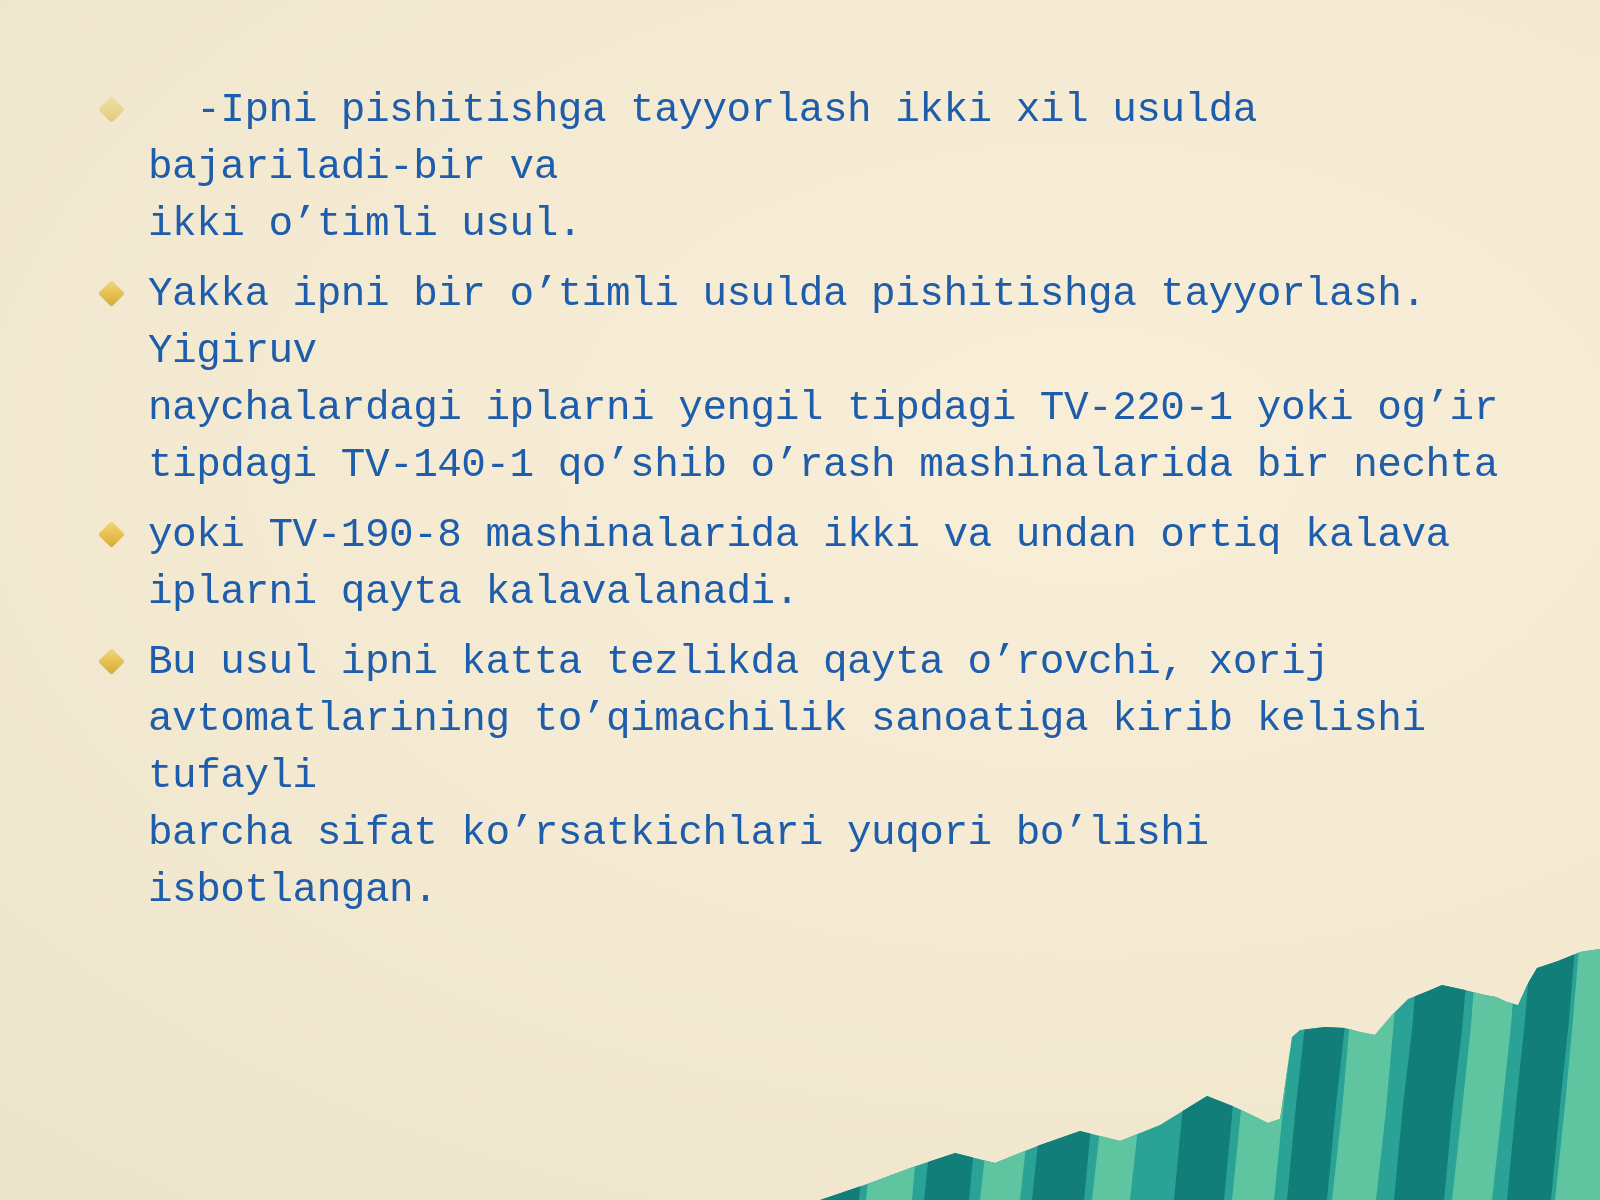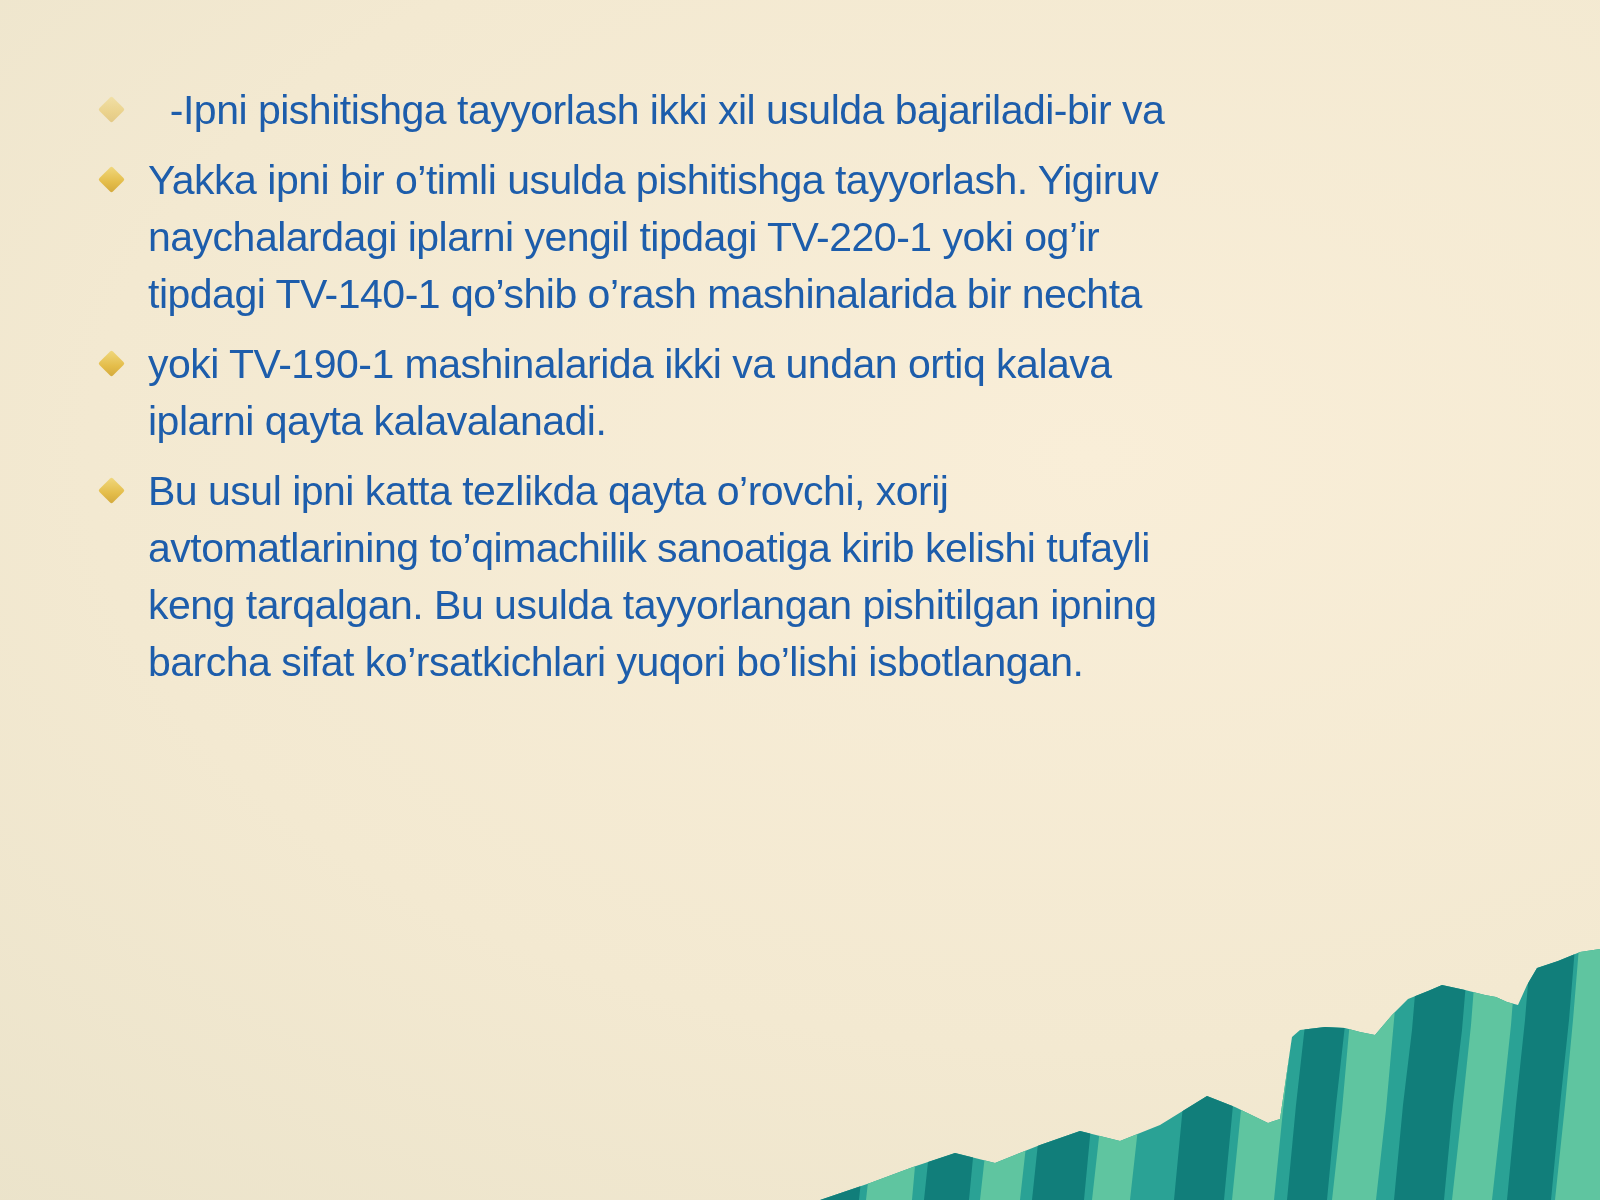--- a/index.html
+++ b/index.html
@@ -19,20 +19,21 @@
   .bullet-list {
     position:absolute;
     left:100px; top:82px;
     width:1400px;
   }
 
   .bullet-item {
     position:relative;
     padding-left:48px;
     margin-bottom:13px;
+    font-family:Liberation Mono, monospace;
   }
 
   .diamond {
     position:absolute;
     left:2px; top:18px;
     width:19px; height:19px;
     background:linear-gradient(135deg, #f0d87e 0%, var(--bullet-color) 60%, #d3a93c 100%);
     transform:rotate(45deg);
     border-radius:2px;
   }
@@ -58,40 +59,40 @@
 </head>
 <body>
 
 <div class="slide">
 
   <div class="bullet-list">
 
     <div class="bullet-item">
       <span class="diamond faded"></span>
       <div class="bullet-line">  -Ipni pishitishga tayyorlash ikki xil usulda bajariladi-bir va</div>
+      <div class="bullet-line">ikki o’timli usul.</div>
     </div>
 
     <div class="bullet-item">
       <span class="diamond"></span>
       <div class="bullet-line">Yakka ipni bir o’timli usulda pishitishga tayyorlash. Yigiruv</div>
       <div class="bullet-line">naychalardagi iplarni yengil tipdagi TV-220-1 yoki og’ir</div>
       <div class="bullet-line">tipdagi TV-140-1 qo’shib o’rash mashinalarida bir nechta</div>
     </div>
 
     <div class="bullet-item">
       <span class="diamond"></span>
-      <div class="bullet-line">yoki TV-190-1 mashinalarida ikki va undan ortiq kalava</div>
+      <div class="bullet-line">yoki TV-190-8 mashinalarida ikki va undan ortiq kalava</div>
       <div class="bullet-line">iplarni qayta kalavalanadi.</div>
     </div>
 
     <div class="bullet-item">
       <span class="diamond"></span>
       <div class="bullet-line">Bu usul ipni katta tezlikda qayta o’rovchi, xorij</div>
       <div class="bullet-line">avtomatlarining to’qimachilik sanoatiga kirib kelishi tufayli</div>
-      <div class="bullet-line">keng tarqalgan. Bu usulda tayyorlangan pishitilgan ipning</div>
       <div class="bullet-line">barcha sifat ko’rsatkichlari yuqori bo’lishi isbotlangan.</div>
     </div>
 
   </div>
 
   <svg class="mountains" viewBox="0 0 820 265" preserveAspectRatio="none" aria-hidden="true">
     <defs>
       <clipPath id="mclip">
         <path d="M40,265 L90,248 133,232 175,218 215,228 260,210 300,196 340,206 380,190 427,161 455,172 488,188 500,184 512,102 520,95 545,92 565,93 580,97 595,100 612,80 628,64 648,56 662,50 685,55 705,60 716,62 727,67 738,70 747,50 757,33 778,26 800,17 820,14 L820,265 Z"></path>
       </clipPath>

